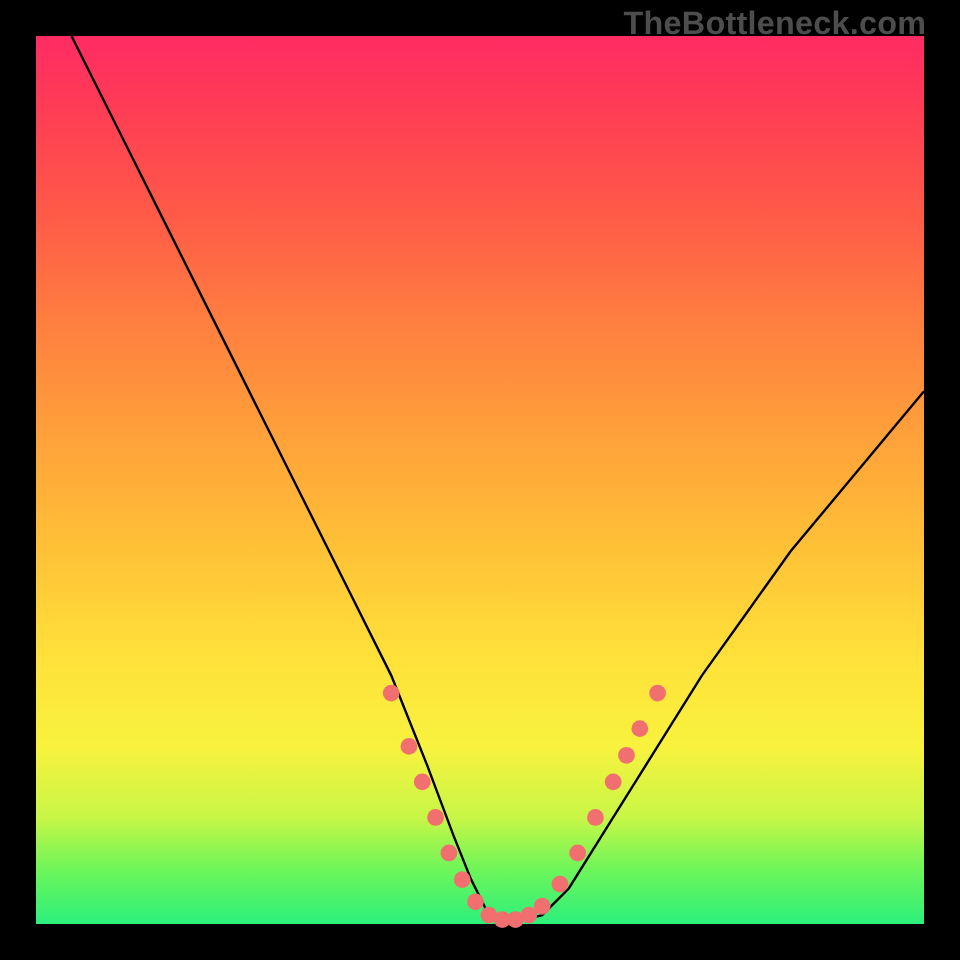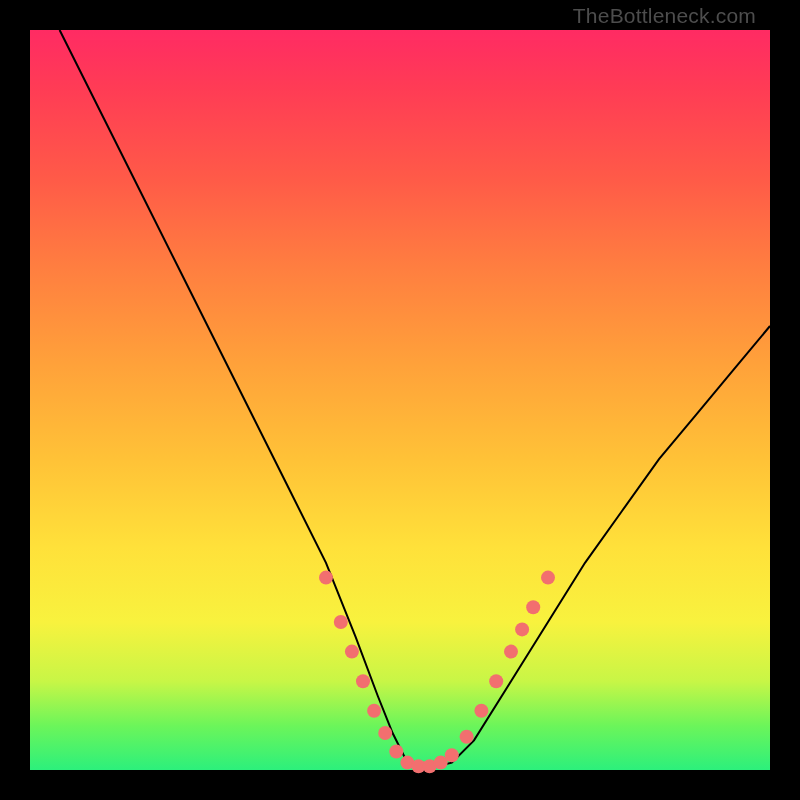--- a/index.html
+++ b/index.html
@@ -34,25 +34,25 @@
       #ffa13a 55%,
       #ff7e40 68%,
       #ff5a48 80%,
       #ff3c55 92%,
       #ff2b63 100%
     );
   }
   .watermark {
     position: absolute;
     top: 4px;
-    right: 44px;
+    right: 28px;
     color: #4d4d4d;
-    font-size: 21px;
+    font-size: 27px;
     letter-spacing: 0.2px;
-    font-weight: 400;
+    font-weight: 700;
   }
   svg.curve {
     position: absolute;
     left: 0; top: 0;
     width: 740px;
     height: 740px;
     overflow: visible;
   }
   .curve-path {
     fill: none;

